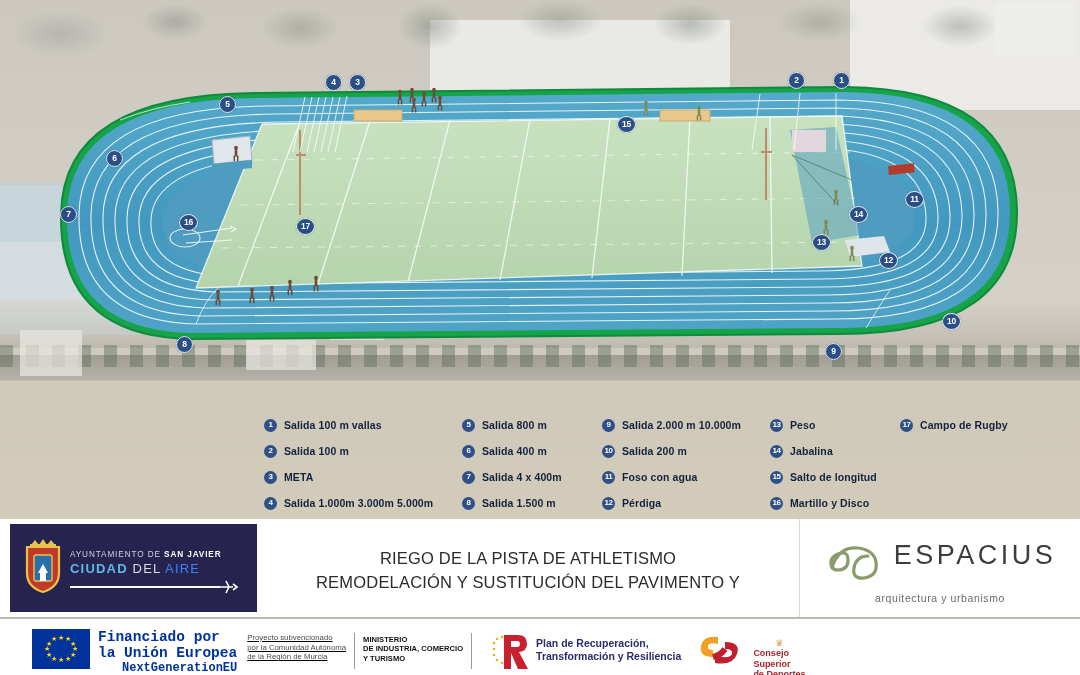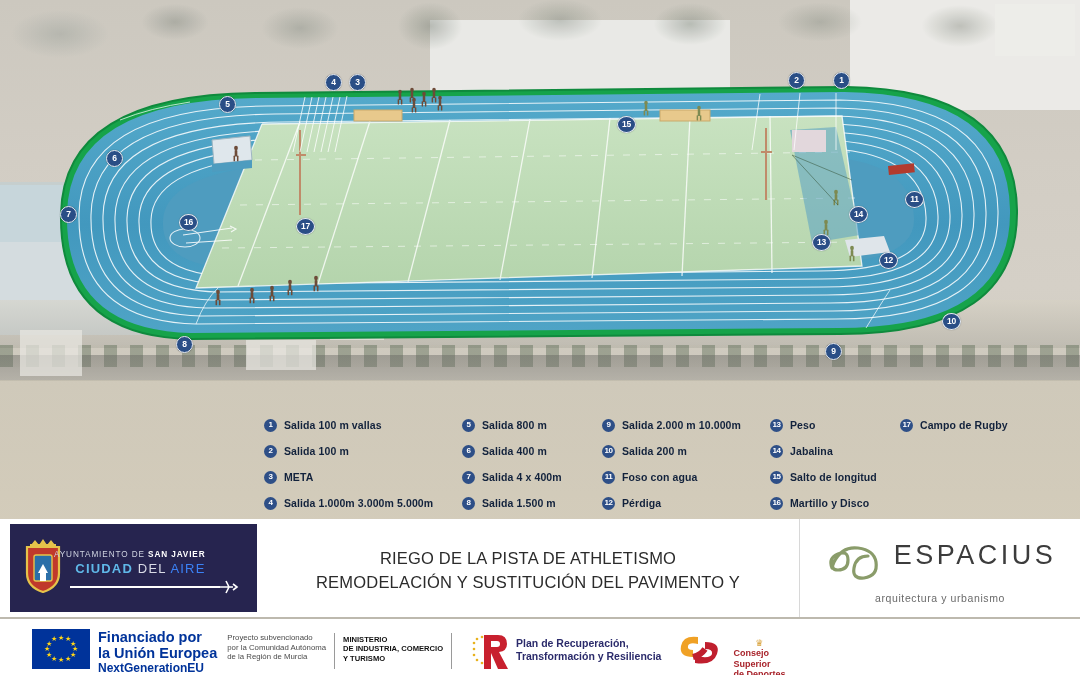--- a/index.html
+++ b/index.html
@@ -107,21 +107,21 @@
     position:absolute;left:0;top:519px;width:1080px;height:100px;
     background:#ffffff;display:flex;align-items:stretch;
   }
   .logo-sanjavier{
     width:247px;height:88px;margin:5px 0 0 10px;flex:none;
     background:#26244f;position:relative;
   }
   .crest{
     position:absolute;left:14px;top:13px;width:38px;height:56px;
   }
-  .sj-text{position:absolute;left:44px;top:26px;text-align:right;}
+  .sj-text{position:absolute;left:60px;top:26px;}
   .sj-line1{font-size:8.2px;color:#cfd3e0;letter-spacing:.9px;white-space:nowrap;}
   .sj-line1 b{color:#ffffff;font-weight:bold;}
   .sj-line2{font-size:13px;letter-spacing:1.2px;white-space:nowrap;margin-top:2px;}
   .sj-ciudad{color:#5fb8e8;font-weight:bold;}
   .sj-del{color:#d9dbe6;}
   .sj-aire{color:#3b82f6;}
   .sj-rule{position:absolute;left:60px;top:62px;width:150px;height:2px;background:#ffffff;}
   .sj-plane{position:absolute;left:205px;top:56px;}
 
   .title-center{
@@ -144,29 +144,29 @@
 
   
   .footer{
     position:absolute;left:0;top:619px;width:1080px;height:56px;
     background:#ffffff;display:flex;align-items:flex-start;
     overflow:hidden;
   }
   .eu-block{display:flex;align-items:flex-start;gap:8px;padding:10px 0 0 32px;}
   .eu-flag{width:58px;height:40px;background:#00339a;position:relative;flex:none;}
   .eu-star{position:absolute;color:#ffd617;font-size:7px;line-height:1;}
-  .eu-txt{line-height:1.12;}
+  .eu-txt{line-height:1.12;font-family:Liberation Mono, monospace;}
   .eu-l1,.eu-l2{font-size:14.5px;font-weight:bold;color:#00339a;white-space:nowrap;}
-  .eu-l3{font-size:12px;font-weight:bold;color:#00339a;white-space:nowrap;margin-top:1px;}
+  .eu-l3{font-size:12px;font-weight:bold;color:#00339a;white-space:nowrap;margin-top:1px;text-align:right;}
 
   .murcia-block{display:flex;align-items:center;gap:4px;padding:16px 0 0 8px;}
   .murcia-txt{font-size:9.5px;font-weight:bold;color:#111;white-space:nowrap;}
   .murcia-crest{width:26px;height:34px;background:#b3261d;position:relative;flex:none;border-radius:1px;}
 
-  .subv-block{padding:14px 0 0 10px;line-height:1.25;}
+  .subv-block{padding:14px 0 0 10px;line-height:1.25;text-decoration:underline;}
   .subv-l{font-size:7.8px;color:#4a4a4a;white-space:nowrap;}
 
   .gob-block{display:flex;align-items:flex-start;gap:5px;padding:16px 0 0 12px;}
   .gob-crest{width:32px;height:32px;flex:none;}
   .gob-txt{line-height:1.2;}
   .gob-l1{font-size:8.2px;font-weight:bold;color:#111;white-space:nowrap;}
   .gob-l2{font-size:8.2px;font-weight:bold;color:#111;white-space:nowrap;}
   .gob-div{width:1px;background:#9a9a9a;height:36px;margin:14px 8px 0 8px;flex:none;}
   .min-txt{padding:16px 0 0 0;line-height:1.25;}
   .min-l{font-size:7.6px;font-weight:bold;color:#111;white-space:nowrap;}

